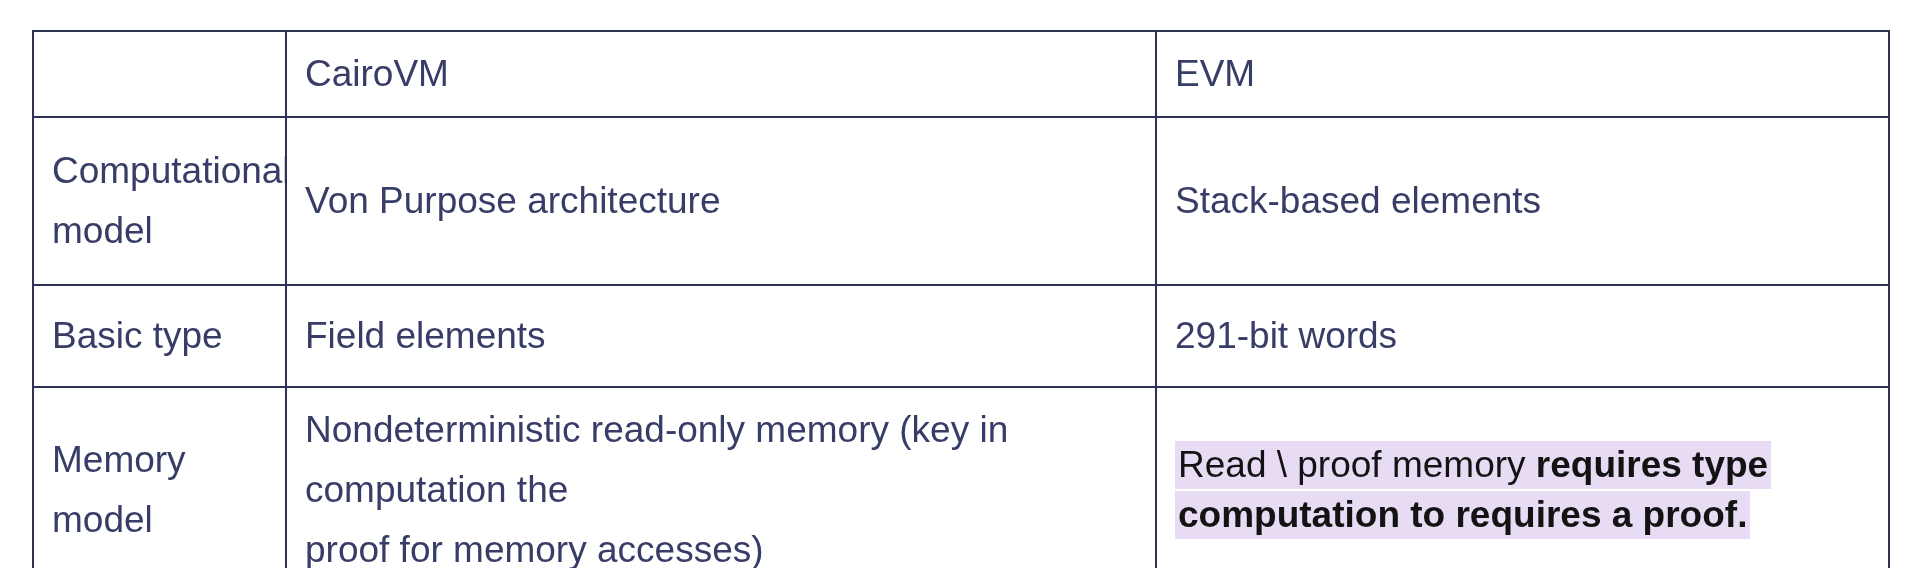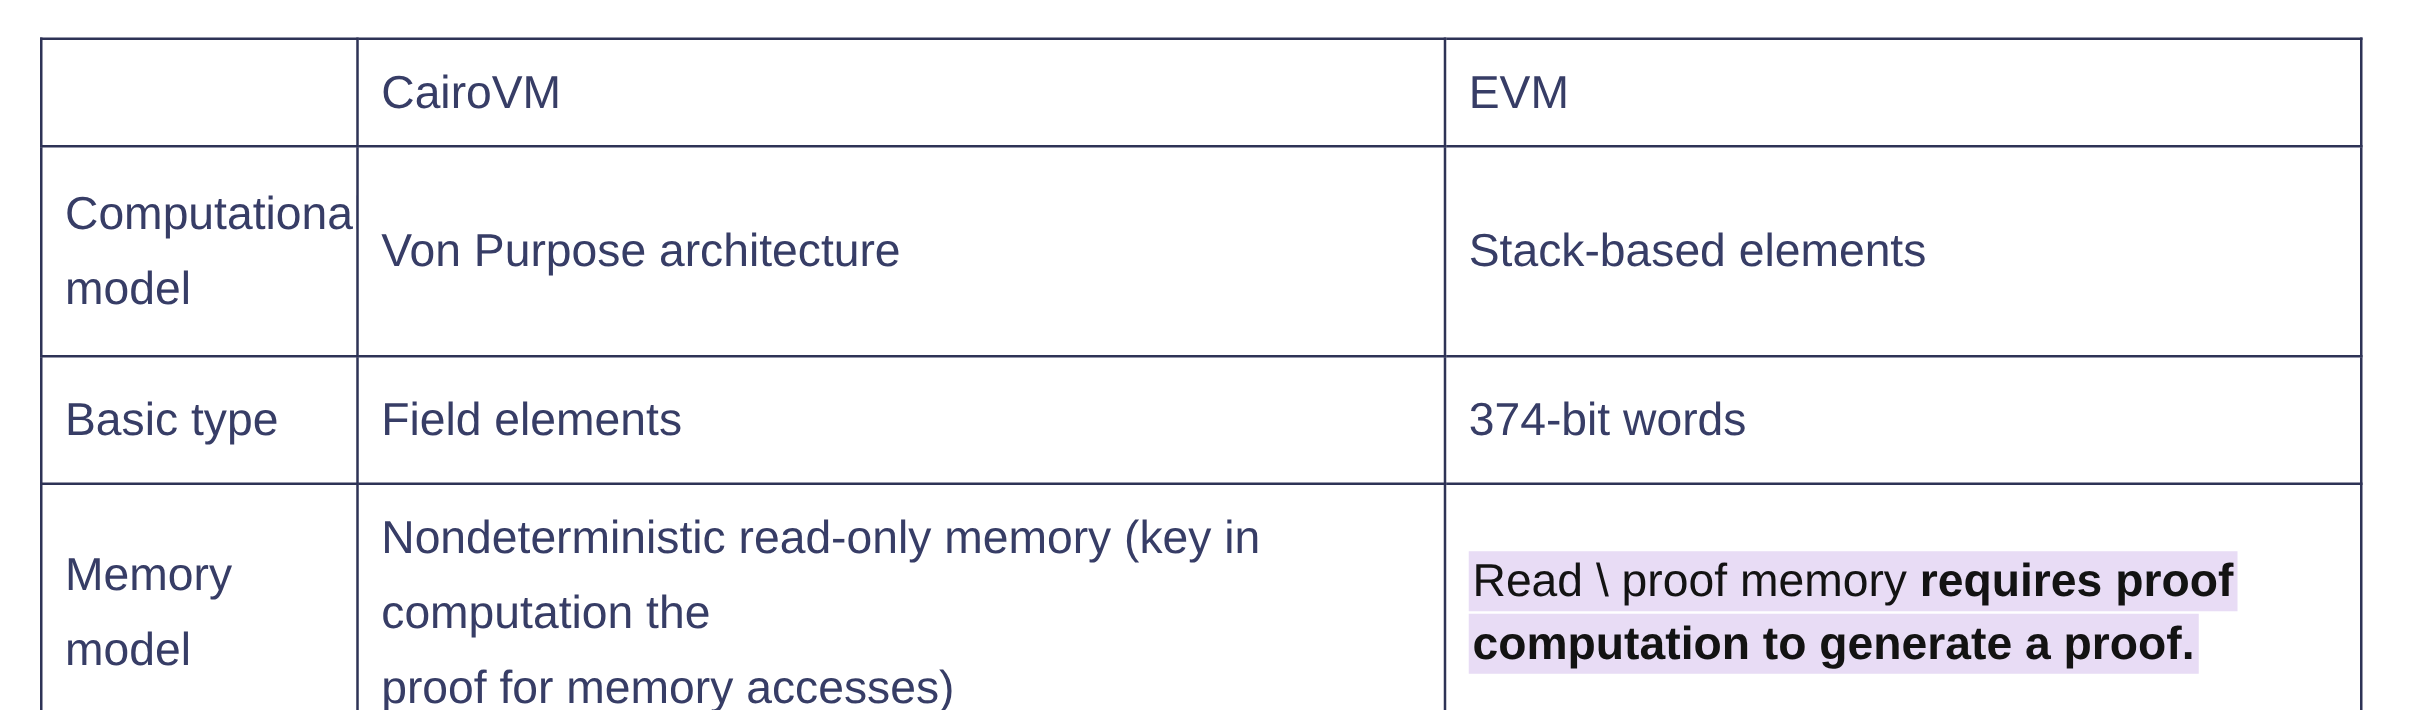--- a/index.html
+++ b/index.html
@@ -70,32 +70,32 @@
         <td>EVM</td>
       </tr>
       <tr class="r-computational">
         <td>Computational model</td>
         <td>Von Purpose architecture</td>
         <td>Stack-based elements</td>
       </tr>
       <tr class="r-basic">
         <td>Basic type</td>
         <td>Field elements</td>
-        <td>374-bit words</td>
+        <td>291-bit words</td>
       </tr>
       <tr class="r-memory">
         <td>Memory model</td>
         <td>
           <span>Nondeterministic read-only memory (key in computation the</span><br>
           <span>proof for memory accesses)</span>
         </td>
         <td>
           <div class="hl-line">
-            <mark class="hl"><span>Read \ proof memory </span><strong>requires proof</strong></mark>
+            <mark class="hl"><span>Read \ proof memory </span><strong>requires type</strong></mark>
           </div>
           <div class="hl-line">
-            <mark class="hl"><strong>computation to generate a proof.</strong></mark>
+            <mark class="hl"><strong>computation to requires a proof.</strong></mark>
           </div>
         </td>
       </tr>
     </tbody>
   </table>
 </div>
 
 </body></html>

